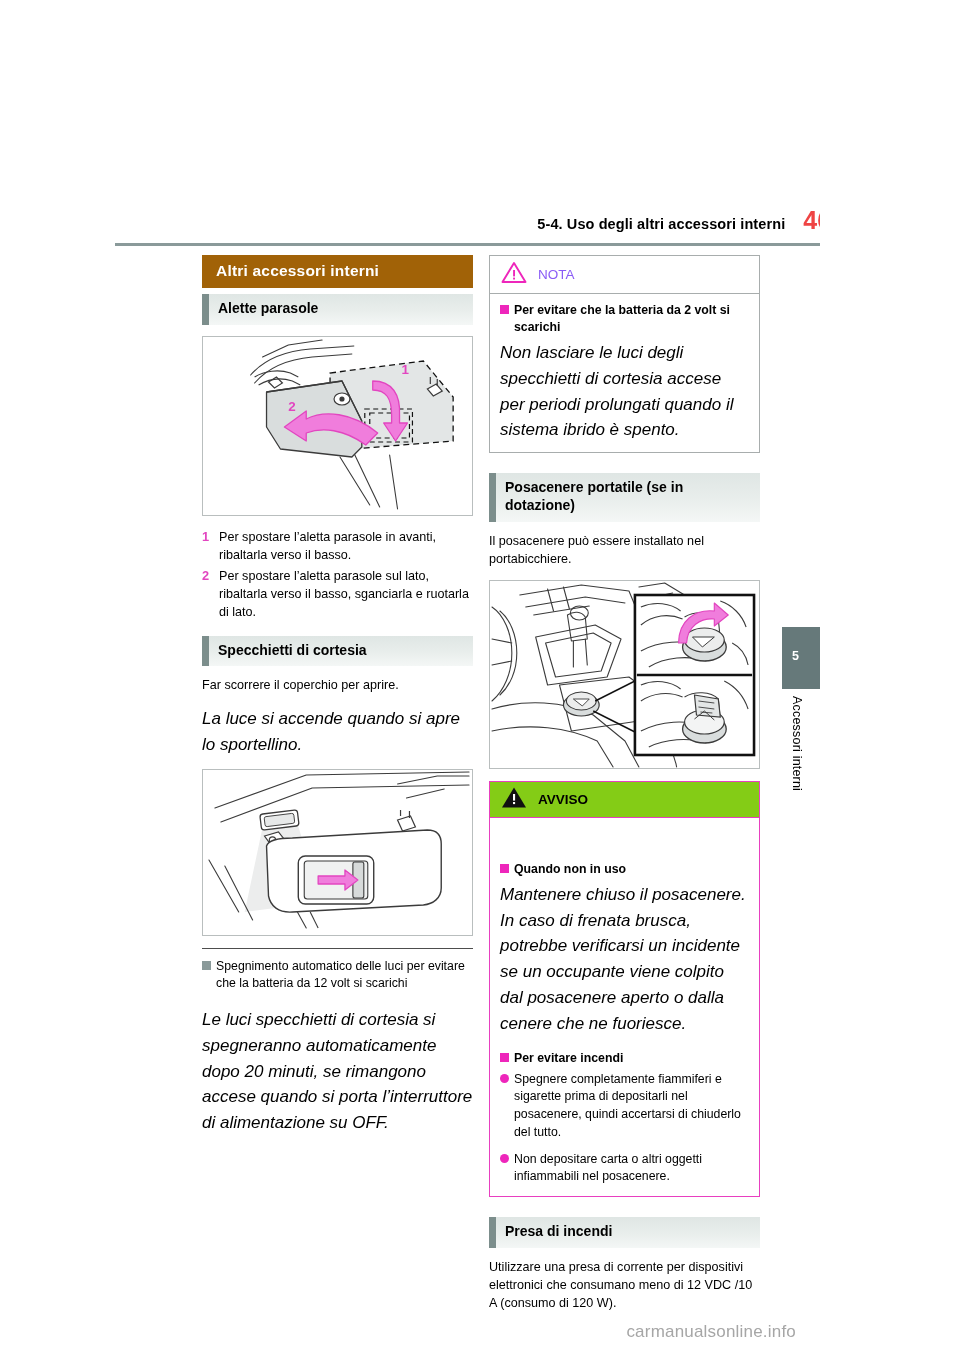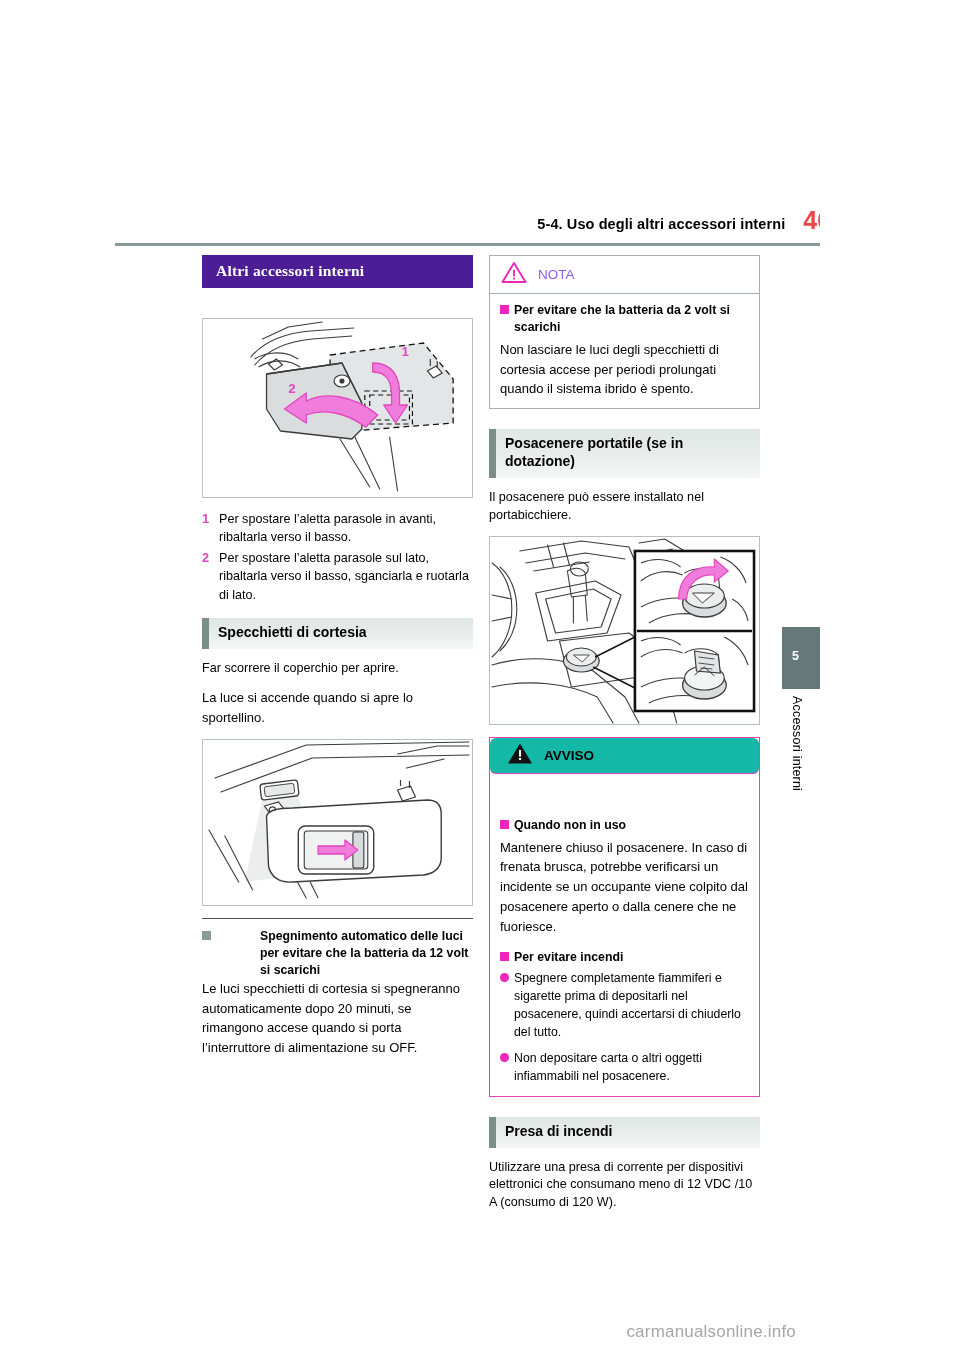--- a/index.html
+++ b/index.html
@@ -84,28 +84,27 @@
   
   .col {
     position: absolute;
     width: 271px;
   }
   .col-left  { left: 202px; top: 255px; }
   .col-right { left: 489px; top: 255px; }
 
   
   .main-title {
-    background: #4c1d95;
+    background: #a16207;
     color: #ffffff;
     font-size: 15.5px;
     font-weight: bold;
     padding: 7px 0 8px 14px;
     letter-spacing: 0.2px;
-    margin-bottom: 30px;
-    font-family: Liberation Serif, serif;
+    margin-bottom: 6px;
   }
 
   
   .sec-head {
     display: flex;
     align-items: stretch;
     background: linear-gradient(to bottom, #dfe6e4 0%, #e9eeec 55%, #f4f7f6 100%);
     margin-bottom: 11px;
   }
   .sec-head-bar {
@@ -122,22 +121,23 @@
   }
 
   
   p.body {
     font-size: 12.6px;
     line-height: 1.42;
     margin: 0 0 11px 0;
     color: #000;
   }
   p.body.sm {
-    font-size: 13px;
+    font-size: 17px;
     line-height: 1.52;
+    font-style: italic;
   }
 
   
   .figure {
     border: 1px solid #b9bebe;
     background: #ffffff;
     margin-bottom: 12px;
     position: relative;
     overflow: hidden;
   }
@@ -161,24 +161,23 @@
 
   
   .rule-top {
     border-top: 1.5px solid #4d4d4d;
     padding-top: 9px;
     margin-top: 4px;
   }
   .sq-item {
     display: flex;
     font-size: 12.3px;
-    font-weight: bold;
+    font-weight: normal;
     line-height: 1.38;
-    margin-bottom: 0;
-    gap: 44px;
+    margin-bottom: 15px;
   }
   .sq-gray {
     flex: 0 0 14px;
     margin-top: 3px;
   }
   .sq-gray i {
     display: block;
     width: 9px; height: 9px;
     background: #8a9a9a;
   }
@@ -206,24 +205,23 @@
   
   .avviso-box {
     border: 1.5px solid #e83fc0;
     background: #ffffff;
     margin-bottom: 20px;
   }
   .avviso-head {
     display: flex;
     align-items: center;
     gap: 11px;
-    padding: 4px 0 4px 17px;
-    background: #14b8a6;
+    padding: 4px 0 4px 11px;
+    background: #84cc16;
     border-bottom: 1.5px solid #e83fc0;
-    border-radius: 6px;
   }
   .avviso-head-txt {
     font-size: 13.5px;
     font-weight: bold;
     color: #000;
   }
   .avviso-body { padding: 7px 10px 10px 10px; margin-top: 36px; }
 
   
   .mg-item {
@@ -283,20 +281,24 @@
 
   <div class="side-tab">
     <span class="side-tab-num">5</span>
   </div>
   <div class="side-tab-label">Accessori interni</div>
 
   <div class="col col-left">
 
     <div class="main-title">Altri accessori interni</div>
 
+    <div class="sec-head">
+      <div class="sec-head-bar"></div>
+      <div class="sec-head-txt">Alette parasole</div>
+    </div>
 
     <div class="figure" style="height:178px;">
       <svg viewBox="0 0 271 178" preserveAspectRatio="none">
 
         <g fill="none" stroke="#3b3b3b" stroke-width="1.1" stroke-linejoin="round" stroke-linecap="round">
           <path d="M48 38 C62 22 84 14 108 12 L152 9"></path>
           <path d="M52 46 C66 30 88 22 110 20 L150 17"></path>
           <path d="M60 20 L86 8 L120 3"></path>
           <path d="M138 120 L168 168"></path>
           <path d="M152 116 L178 170"></path>

